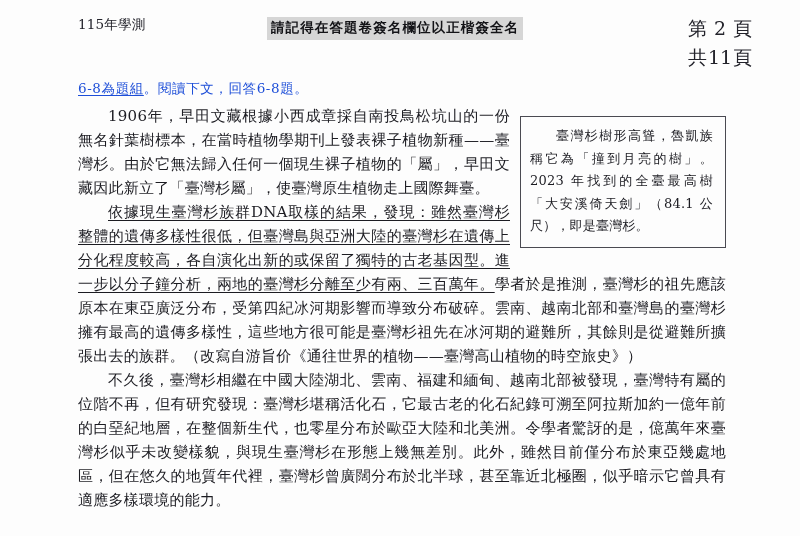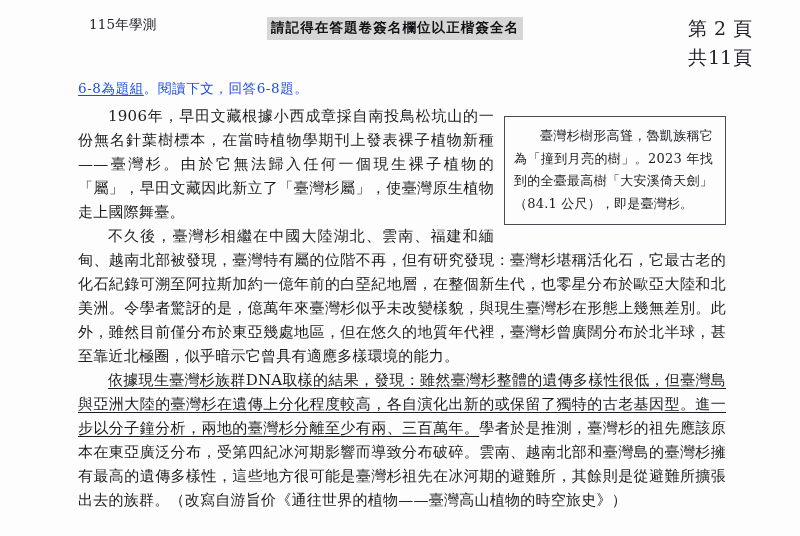--- a/index.html
+++ b/index.html
@@ -25,21 +25,21 @@
   
   .header {
     position: absolute;
     top: 14px;
     left: 78px;
     right: 30px;
     height: 54px;
   }
   .hdr-left {
     position: absolute;
-    left: 11px;
+    left: 0;
     top: 0;
     line-height: 1.5;
     font-size: 13.5px;
     letter-spacing: 0.2px;
     color: #23232b;
     white-space: nowrap;
   }
   .hdr-left div { font-family: "DejaVu Serif", "Liberation Serif", serif; }
   .hdr-center {
     position: absolute;
@@ -104,21 +104,21 @@
   .indent { text-indent: 2em; }
   .para .u {
     text-decoration: underline;
     text-underline-offset: 3px;
     text-decoration-thickness: 1px;
   }
 
   
   .callout {
     float: right;
-    width: 222px;
+    width: 206px;
     margin: 12px 0 6px 10px;
     border: 1.4px solid #4a4a52;
     padding: 8px 12px 9px 9px;
     box-sizing: border-box;
     font-size: 13.0px;
     line-height: 22.5px;
     letter-spacing: 0.2px;
     text-align: justify;
     text-justify: inter-ideograph;
     background: #fdfdfd;
@@ -148,19 +148,19 @@
   <div class="section-head"><span class="ul">6-8為題組</span><span>。閱讀下文，回答6-8題。</span></div>
 
   <div class="body-wrap">
 
     <div class="callout">
       <div class="cindent">臺灣杉樹形高聳，魯凱族稱它為「撞到月亮的樹」。2023 年找到的全臺最高樹「大安溪倚天劍」（84.1 公尺），即是臺灣杉。</div>
     </div>
 
     <p class="para indent">1906年，早田文藏根據小西成章採自南投鳥松坑山的一份無名針葉樹標本，在當時植物學期刊上發表裸子植物新種——臺灣杉。由於它無法歸入任何一個現生裸子植物的「屬」，早田文藏因此新立了「臺灣杉屬」，使臺灣原生植物走上國際舞臺。</p>
 
+    <p class="para indent"><span class="u">依據現生臺灣杉族群DNA取樣的結果，發現：雖然臺灣杉整體的遺傳多樣性很低，但臺灣島與亞洲大陸的臺灣杉在遺傳上分化程度較高，各自演化出新的或保留了獨特的古老基因型。進一步以分子鐘分析，兩地的臺灣杉分離至少有兩、三百萬年。</span><span>學者於是推測，臺灣杉的祖先應該原本在東亞廣泛分布，受第四紀冰河期影響而導致分布破碎。雲南、越南北部和臺灣島的臺灣杉擁有最高的遺傳多樣性，這些地方很可能是臺灣杉祖先在冰河期的避難所，其餘則是從避難所擴張出去的族群。（改寫自游旨价《通往世界的植物——臺灣高山植物的時空旅史》）</span></p>
+
     <p class="para indent">不久後，臺灣杉相繼在中國大陸湖北、雲南、福建和緬甸、越南北部被發現，臺灣特有屬的位階不再，但有研究發現：臺灣杉堪稱活化石，它最古老的化石紀錄可溯至阿拉斯加約一億年前的白堊紀地層，在整個新生代，也零星分布於歐亞大陸和北美洲。令學者驚訝的是，億萬年來臺灣杉似乎未改變樣貌，與現生臺灣杉在形態上幾無差別。此外，雖然目前僅分布於東亞幾處地區，但在悠久的地質年代裡，臺灣杉曾廣闊分布於北半球，甚至靠近北極圈，似乎暗示它曾具有適應多樣環境的能力。</p>
-
-    <p class="para indent"><span class="u">依據現生臺灣杉族群DNA取樣的結果，發現：雖然臺灣杉整體的遺傳多樣性很低，但臺灣島與亞洲大陸的臺灣杉在遺傳上分化程度較高，各自演化出新的或保留了獨特的古老基因型。進一步以分子鐘分析，兩地的臺灣杉分離至少有兩、三百萬年。</span><span>學者於是推測，臺灣杉的祖先應該原本在東亞廣泛分布，受第四紀冰河期影響而導致分布破碎。雲南、越南北部和臺灣島的臺灣杉擁有最高的遺傳多樣性，這些地方很可能是臺灣杉祖先在冰河期的避難所，其餘則是從避難所擴張出去的族群。（改寫自游旨价《通往世界的植物——臺灣高山植物的時空旅史》）</span></p>
 
   </div>
 
 </div>
 
 </body></html>

